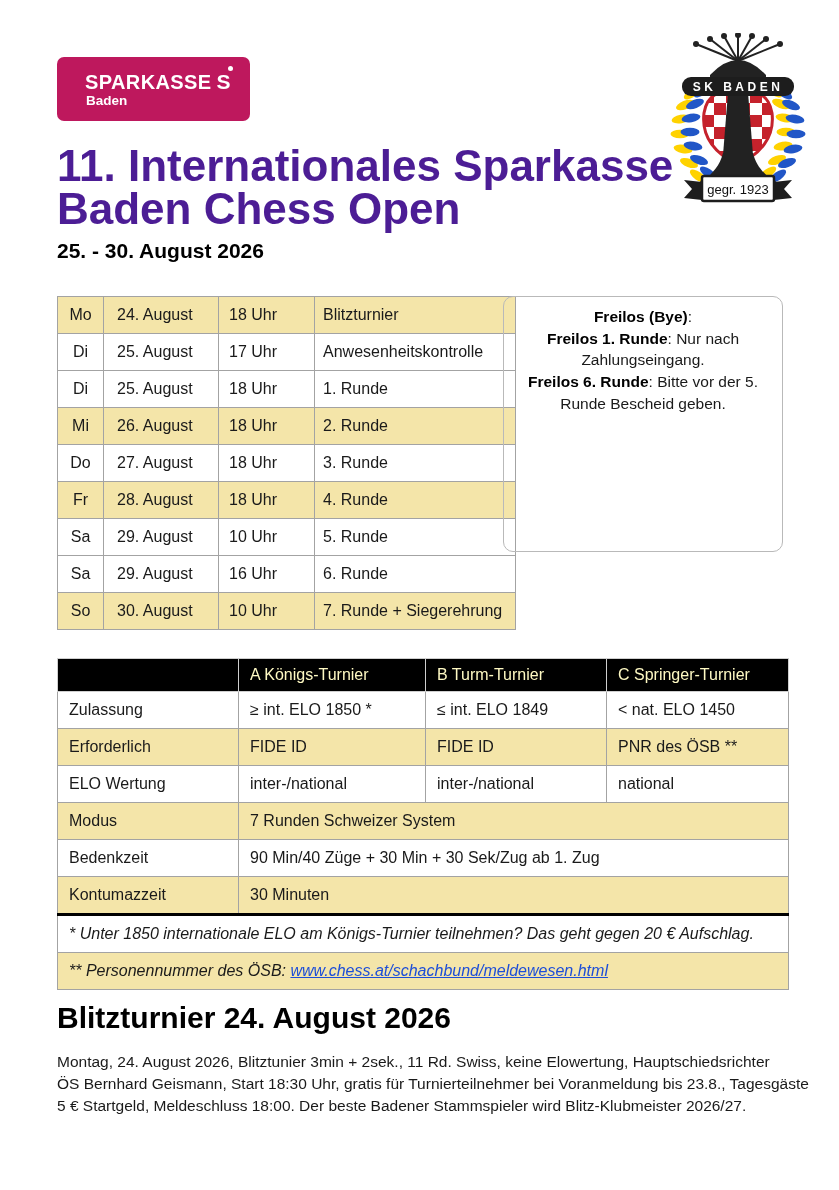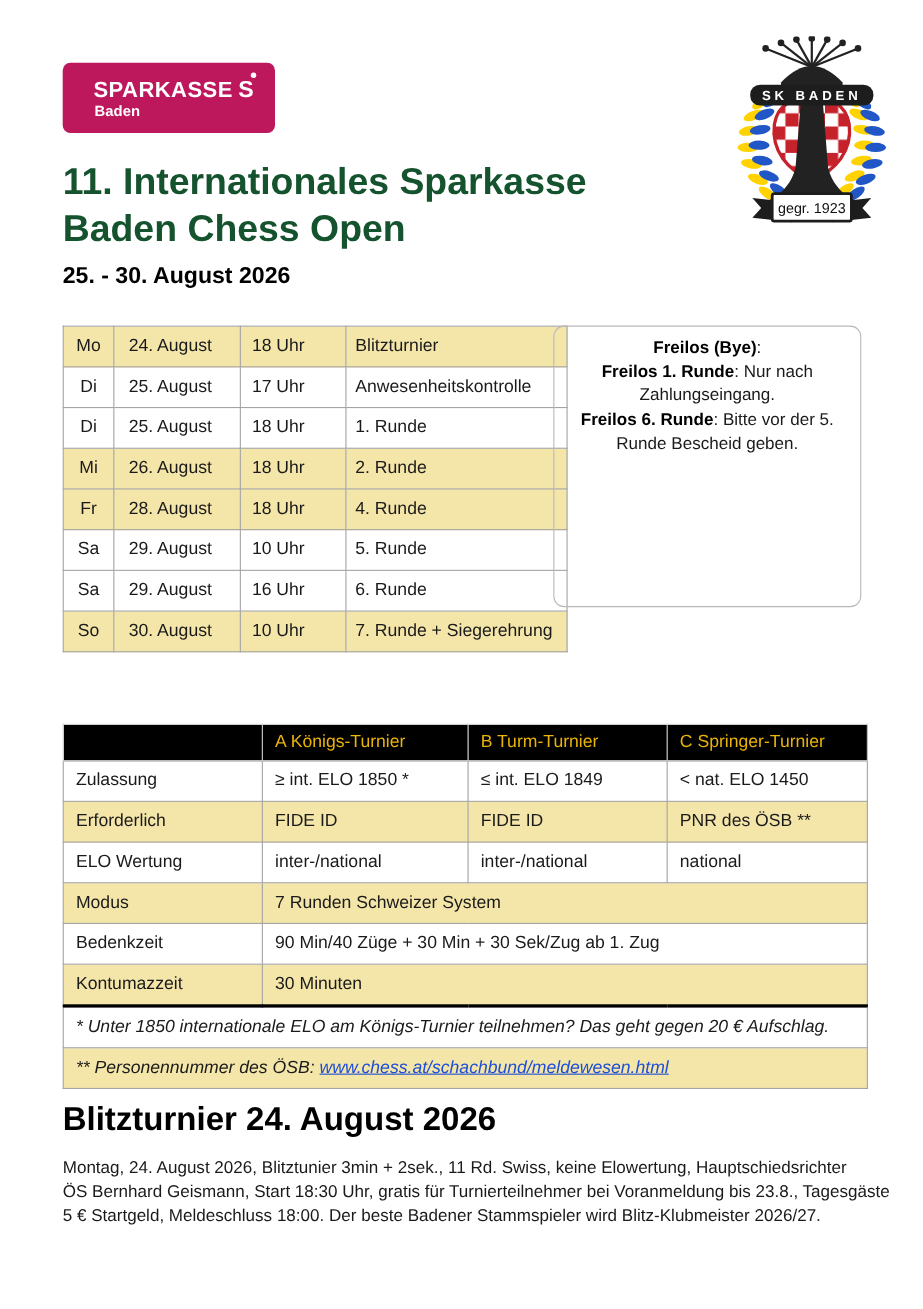--- a/index.html
+++ b/index.html
@@ -9,21 +9,21 @@
   
   .sparkasse{position:absolute;left:57px;top:57px;width:193px;height:64px;background:#be185d;
              border-radius:7px;color:#fff;}
   .sp-row{position:absolute;left:28px;top:13px;display:flex;align-items:baseline;}
   .sp-brand{font-size:20px;font-weight:bold;letter-spacing:.4px;}
   .sp-sym{position:relative;font-size:21px;font-weight:800;margin-left:5px;}
   .sp-dot{position:absolute;top:-4px;right:-2px;width:5px;height:5px;background:#fff;border-radius:50%;}
   .sp-region{position:absolute;left:29px;top:36px;font-size:13.5px;font-weight:bold;}
 
   
-  .title{position:absolute;left:57px;top:144px;font-size:34px;font-weight:bold;line-height:43px;color:#14532d;}
+  .title{position:absolute;left:57px;top:144px;font-size:44px;font-weight:bold;line-height:43px;color:#4c1d95;}
   .subtitle{position:absolute;left:57px;top:239px;font-size:21px;font-weight:bold;color:#000;}
 
   
   .club-logo{position:absolute;left:658px;top:33px;width:160px;height:170px;}
 
   
   table{border-collapse:collapse;}
   .schedule{position:absolute;left:57px;top:296px;font-size:16px;}
   .schedule td{border:1px solid #a3a3a3;height:36px;padding:0;vertical-align:middle;}
   .schedule td.c-day{width:45px;text-align:center;}
@@ -33,21 +33,21 @@
   .hl{background:#f4e5a9;}
 
   
   .freilos{position:absolute;left:503px;top:296px;width:280px;height:256px;box-sizing:border-box;
            border:1.5px solid #b9b9b9;border-radius:10px;padding:9px 12px;font-size:15.5px;line-height:1.4;text-align:center;}
   .freilos b{color:#000;}
   .pre{white-space:pre-line;}
 
   
   .main-table{position:absolute;left:57px;top:658px;font-size:16px;}
-  .main-table th{background:#000;color:#eab308;font-weight:normal;height:32px;text-align:left;
+  .main-table th{background:#000;color:#fef9c3;font-weight:normal;height:32px;text-align:left;
                  padding:0 0 0 11px;border:1px solid #cfcfcf;}
   .main-table td{border:1px solid #a3a3a3;height:36px;padding:0 0 0 11px;vertical-align:middle;}
   .main-table .w-label{width:169px;}
   .main-table .w-a{width:175px;}
   .main-table .w-b{width:169px;}
   .main-table .w-c{width:170px;}
   .fn-row td{border-top:3px solid #000;font-style:italic;}
   .fn-row2 td{font-style:italic;}
   .link{color:#1d4ed8;text-decoration:underline;cursor:pointer;font-style:italic;text-align:center;}
 
@@ -172,20 +172,26 @@
         <td class="c-date">25. August</td>
         <td class="c-time">18 Uhr</td>
         <td class="c-event">1. Runde</td>
       </tr>
       <tr class="hl">
         <td class="c-day">Mi</td>
         <td class="c-date">26. August</td>
         <td class="c-time">18 Uhr</td>
         <td class="c-event">2. Runde</td>
       </tr>
+      <tr>
+        <td class="c-day">Do</td>
+        <td class="c-date">27. August</td>
+        <td class="c-time">18 Uhr</td>
+        <td class="c-event">3. Runde</td>
+      </tr>
       <tr class="hl">
         <td class="c-day">Fr</td>
         <td class="c-date">28. August</td>
         <td class="c-time">18 Uhr</td>
         <td class="c-event">4. Runde</td>
       </tr>
       <tr>
         <td class="c-day">Sa</td>
         <td class="c-date">29. August</td>
         <td class="c-time">10 Uhr</td>

